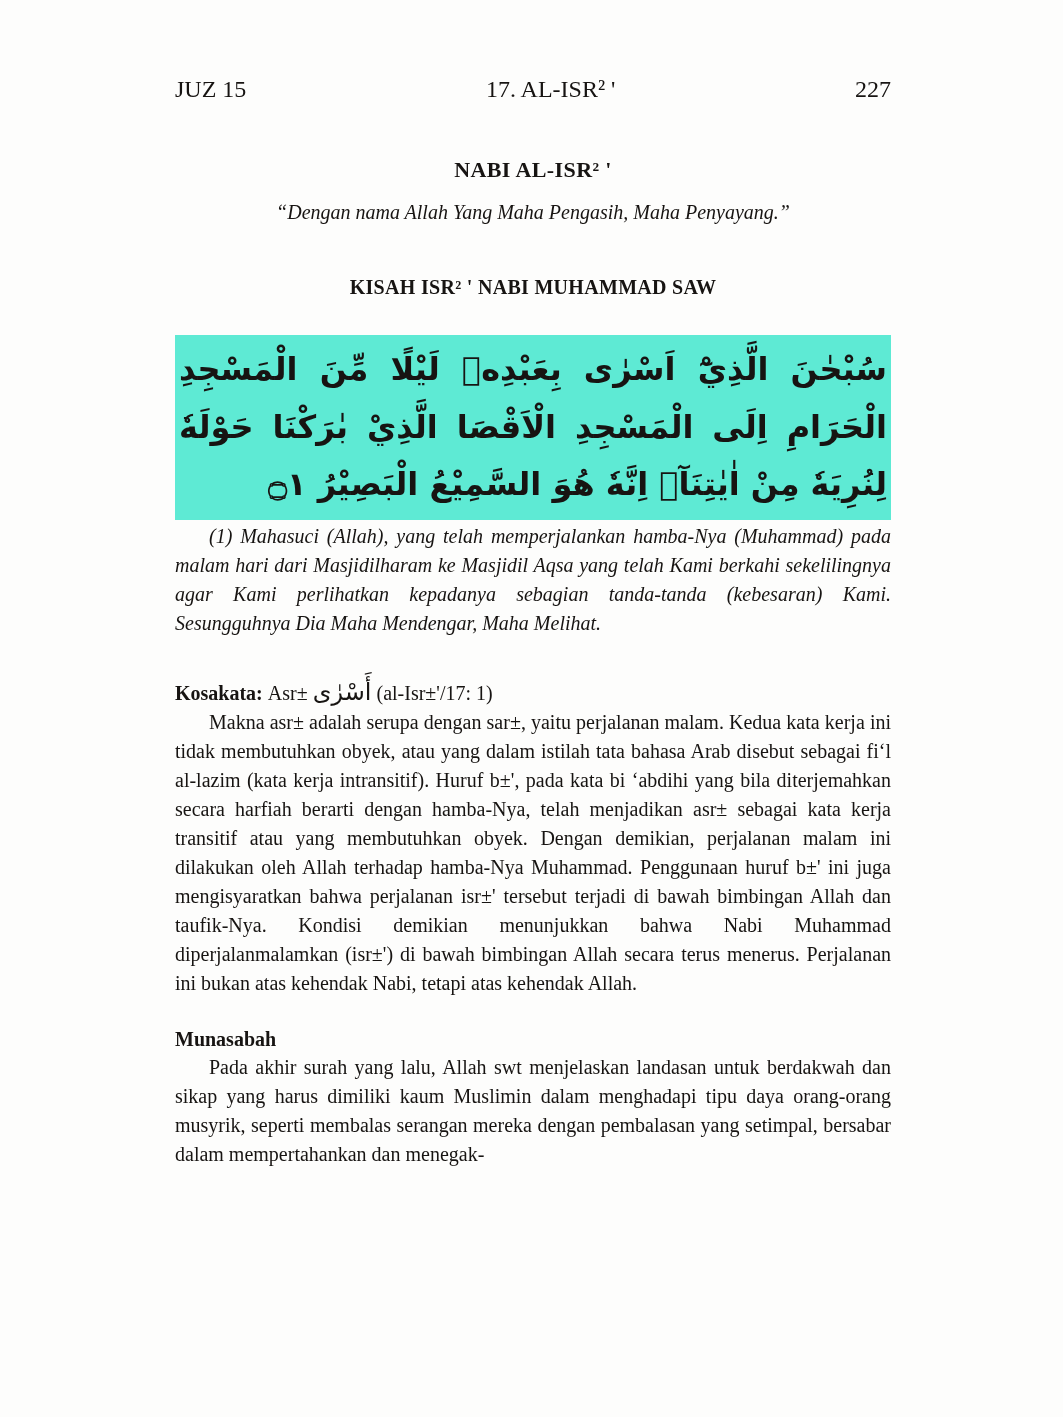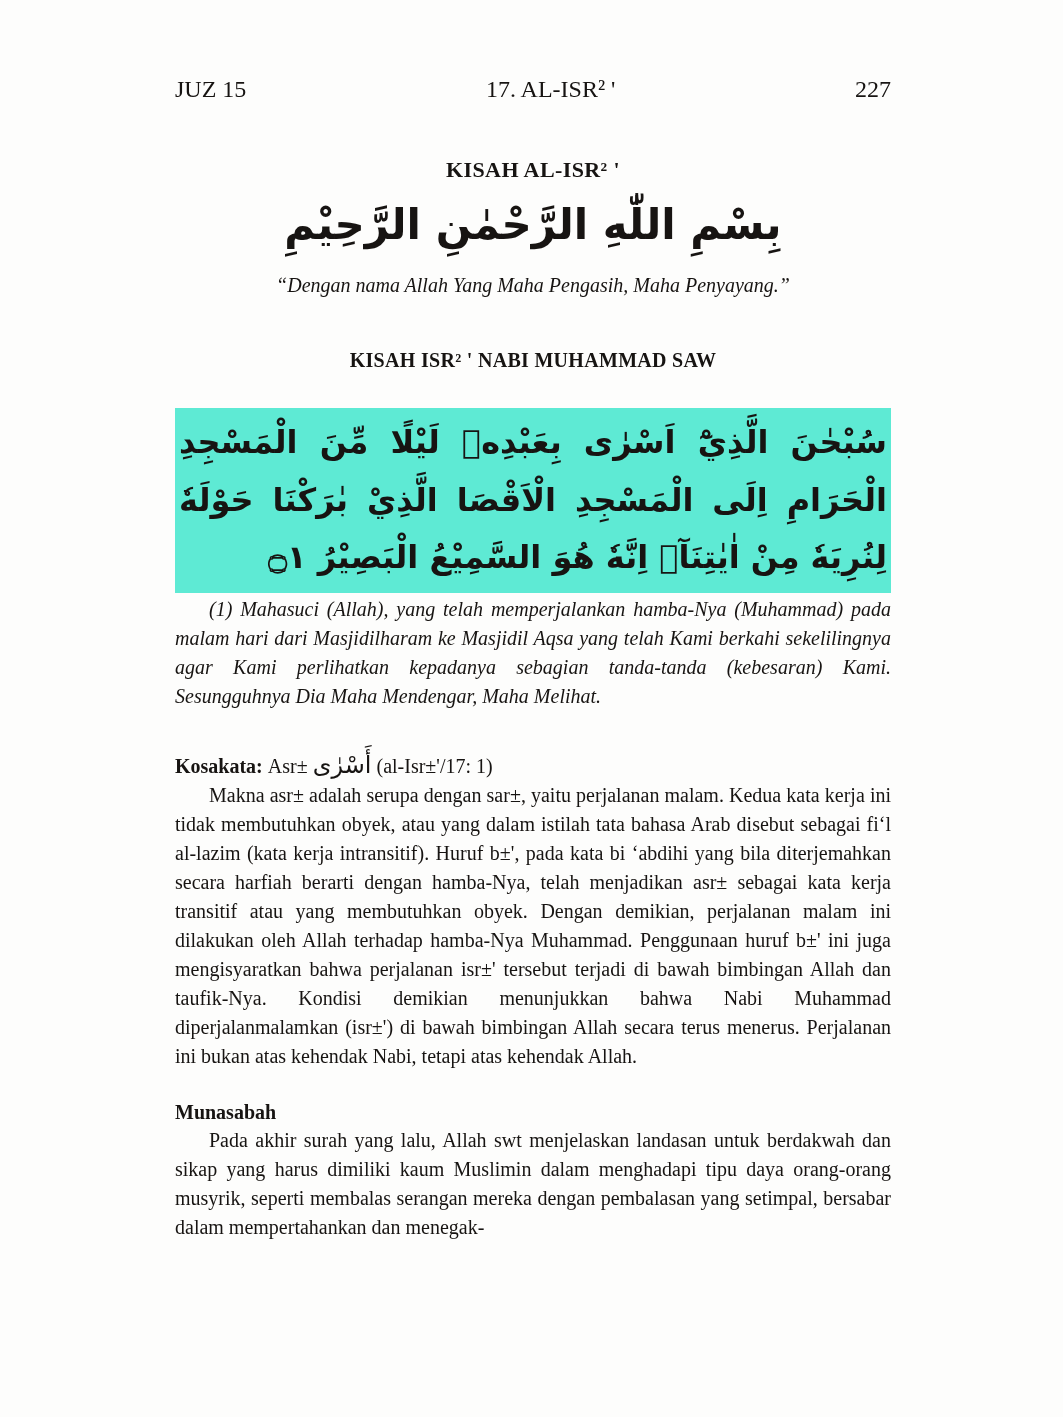--- a/index.html
+++ b/index.html
@@ -99,23 +99,22 @@
 
 <div class="page">
   <div class="content">
 
     <div class="page-header">
       <span>JUZ 15</span>
       <span>17. AL-ISR² '</span>
       <span>227</span>
     </div>
 
-    <div class="surah-title">KISAH AL-ISR² '</div>
+    <div class="surah-title">NABI AL-ISR² '</div>
 
-    <div class="bismillah">بِسْمِ اللّٰهِ الرَّحْمٰنِ الرَّحِيْمِ</div>
 
     <div class="bismillah-translation">“Dengan nama Allah Yang Maha Pengasih, Maha Penyayang.”</div>
 
     <div class="story-heading">KISAH ISR² ' NABI MUHAMMAD SAW</div>
 
     <div class="verse">سُبْحٰنَ الَّذِيْٓ اَسْرٰى بِعَبْدِهٖ لَيْلًا مِّنَ الْمَسْجِدِ الْحَرَامِ اِلَى الْمَسْجِدِ الْاَقْصَا الَّذِيْ بٰرَكْنَا حَوْلَهٗ لِنُرِيَهٗ مِنْ اٰيٰتِنَآۗ اِنَّهٗ هُوَ السَّمِيْعُ الْبَصِيْرُ ۝١</div>
 
     <p class="para terjemah-body">(1) Mahasuci (Allah), yang telah memperjalankan hamba-Nya (Muhammad) pada malam hari dari Masjidilharam ke Masjidil Aqsa yang telah Kami berkahi sekelilingnya agar Kami perlihatkan kepadanya sebagian tanda-tanda (kebesaran) Kami. Sesungguhnya Dia Maha Mendengar, Maha Melihat.</p>
 
     <div class="kosakata-line"><span class="seg-bold">Kosakata: </span><span class="seg-italic">Asr± </span><span class="seg-arabic">أَسْرٰى</span><span class="seg-normal">  (al-Isr±'/17: 1)</span></div>

